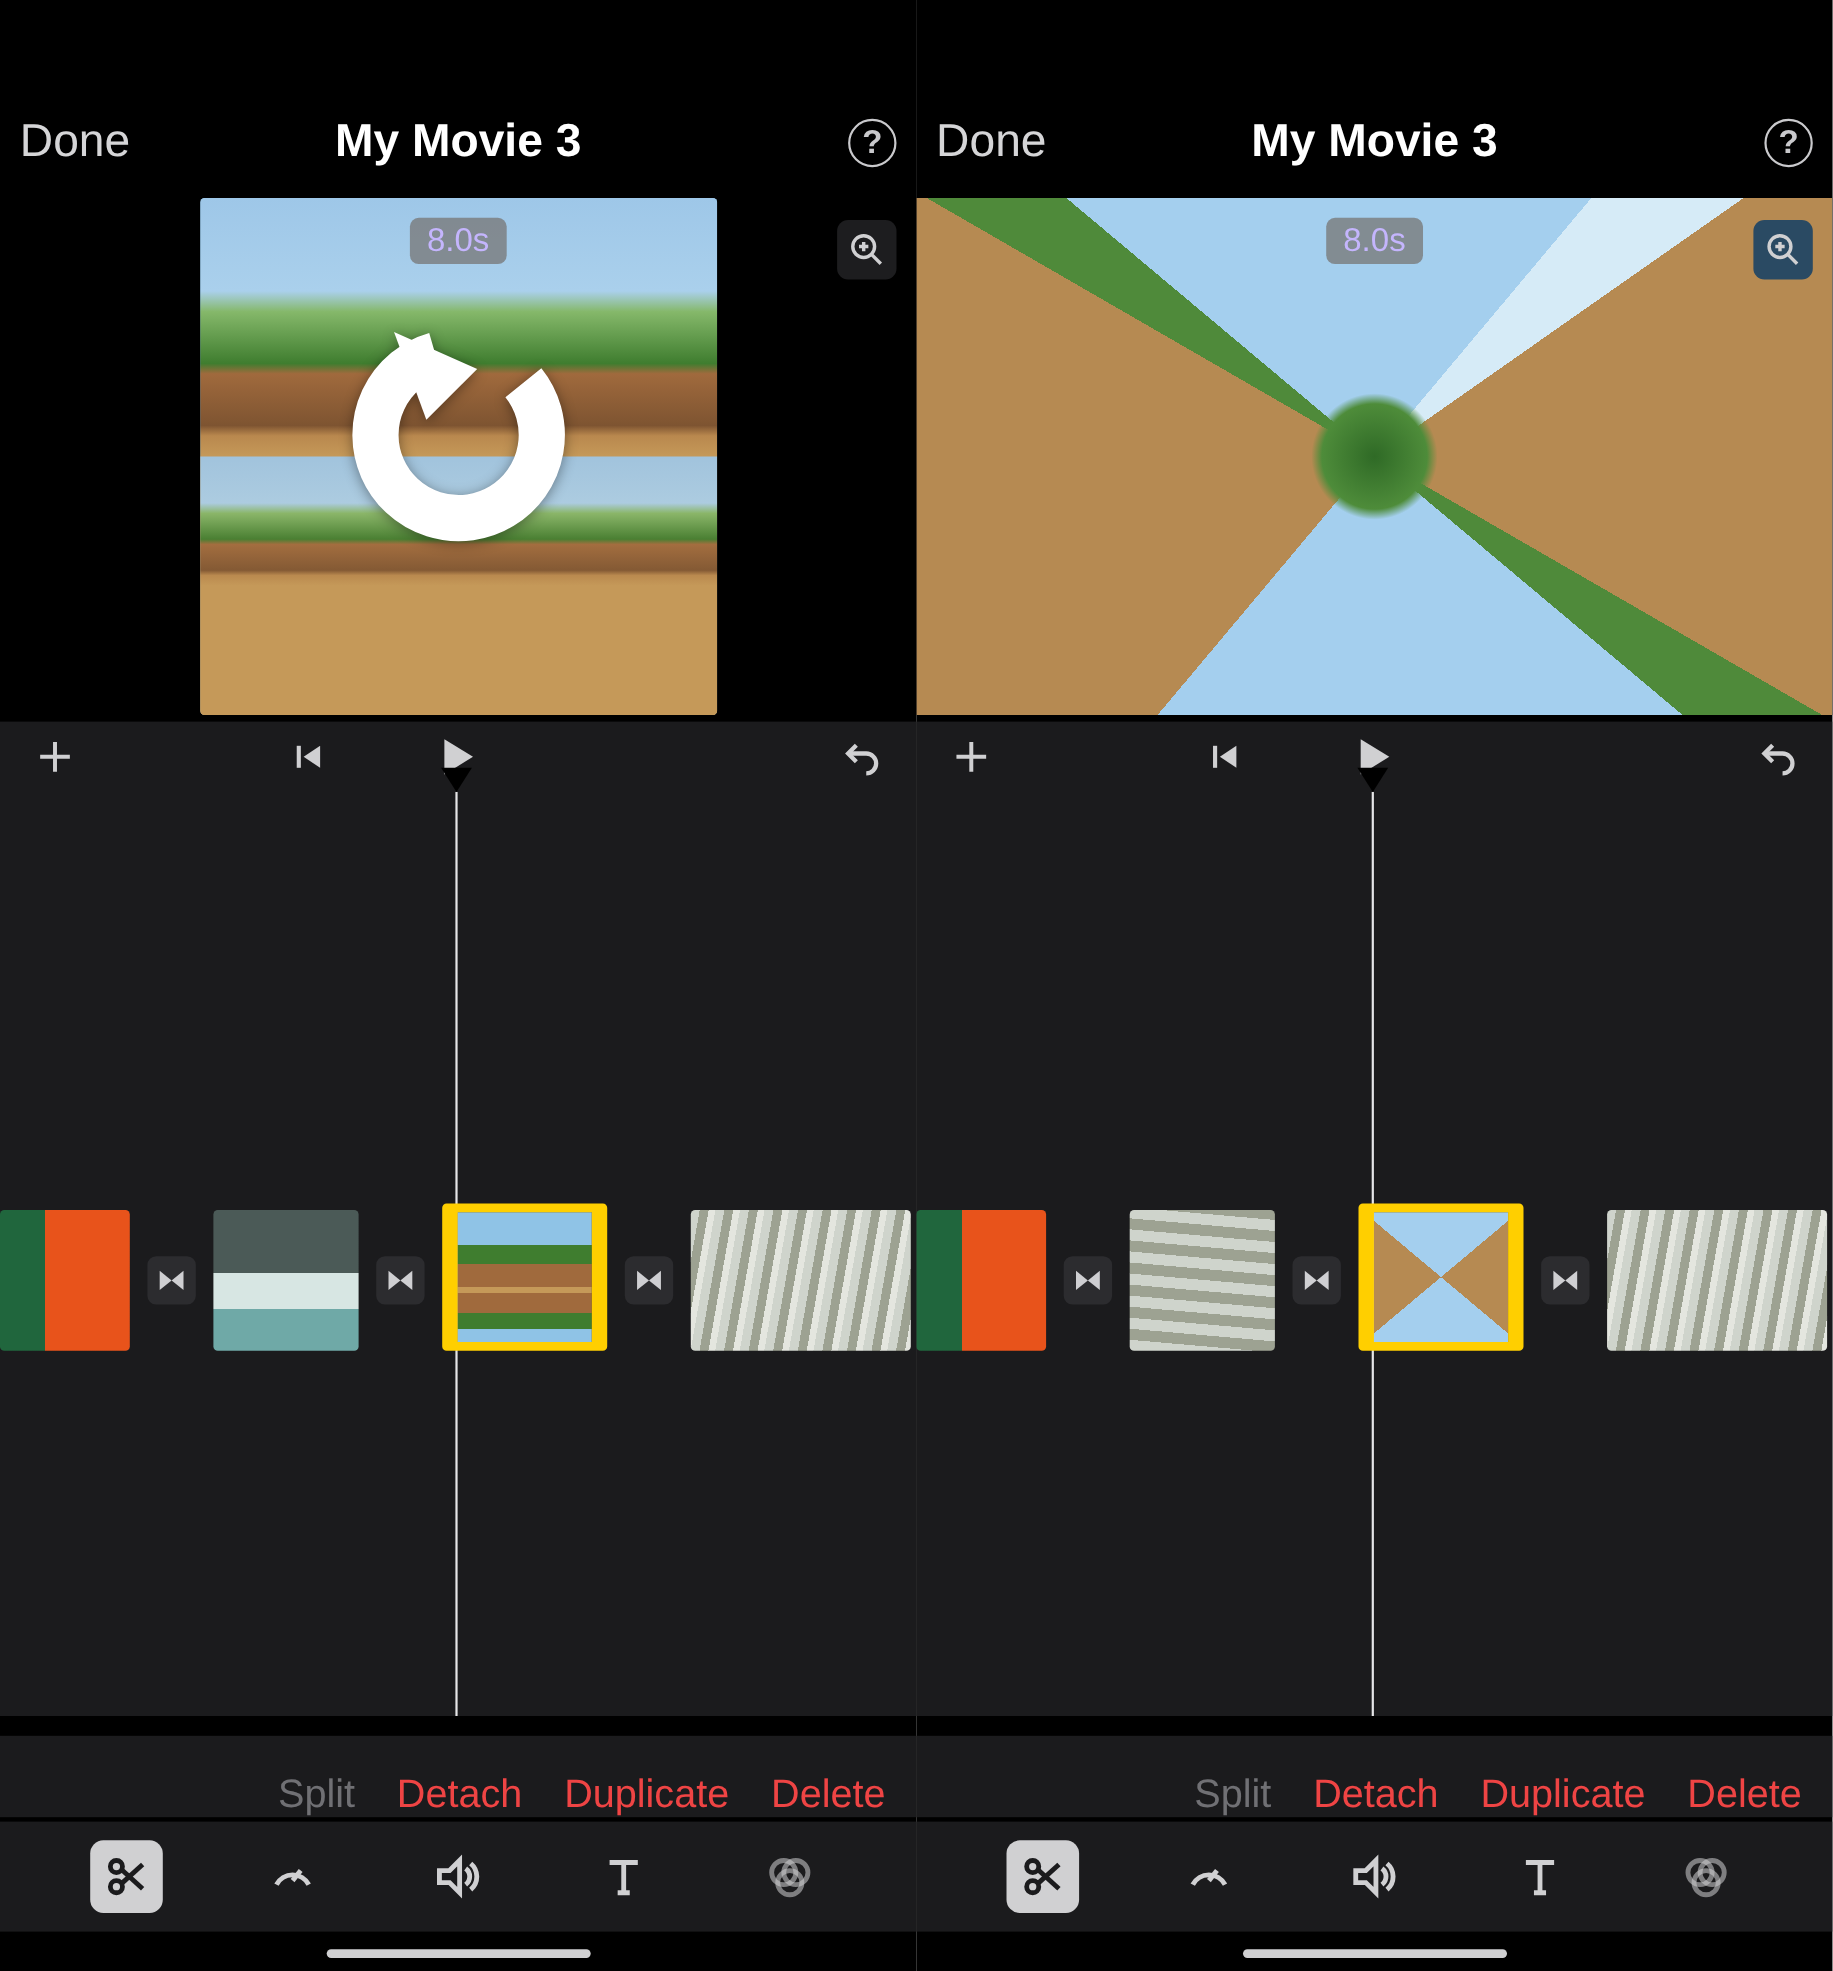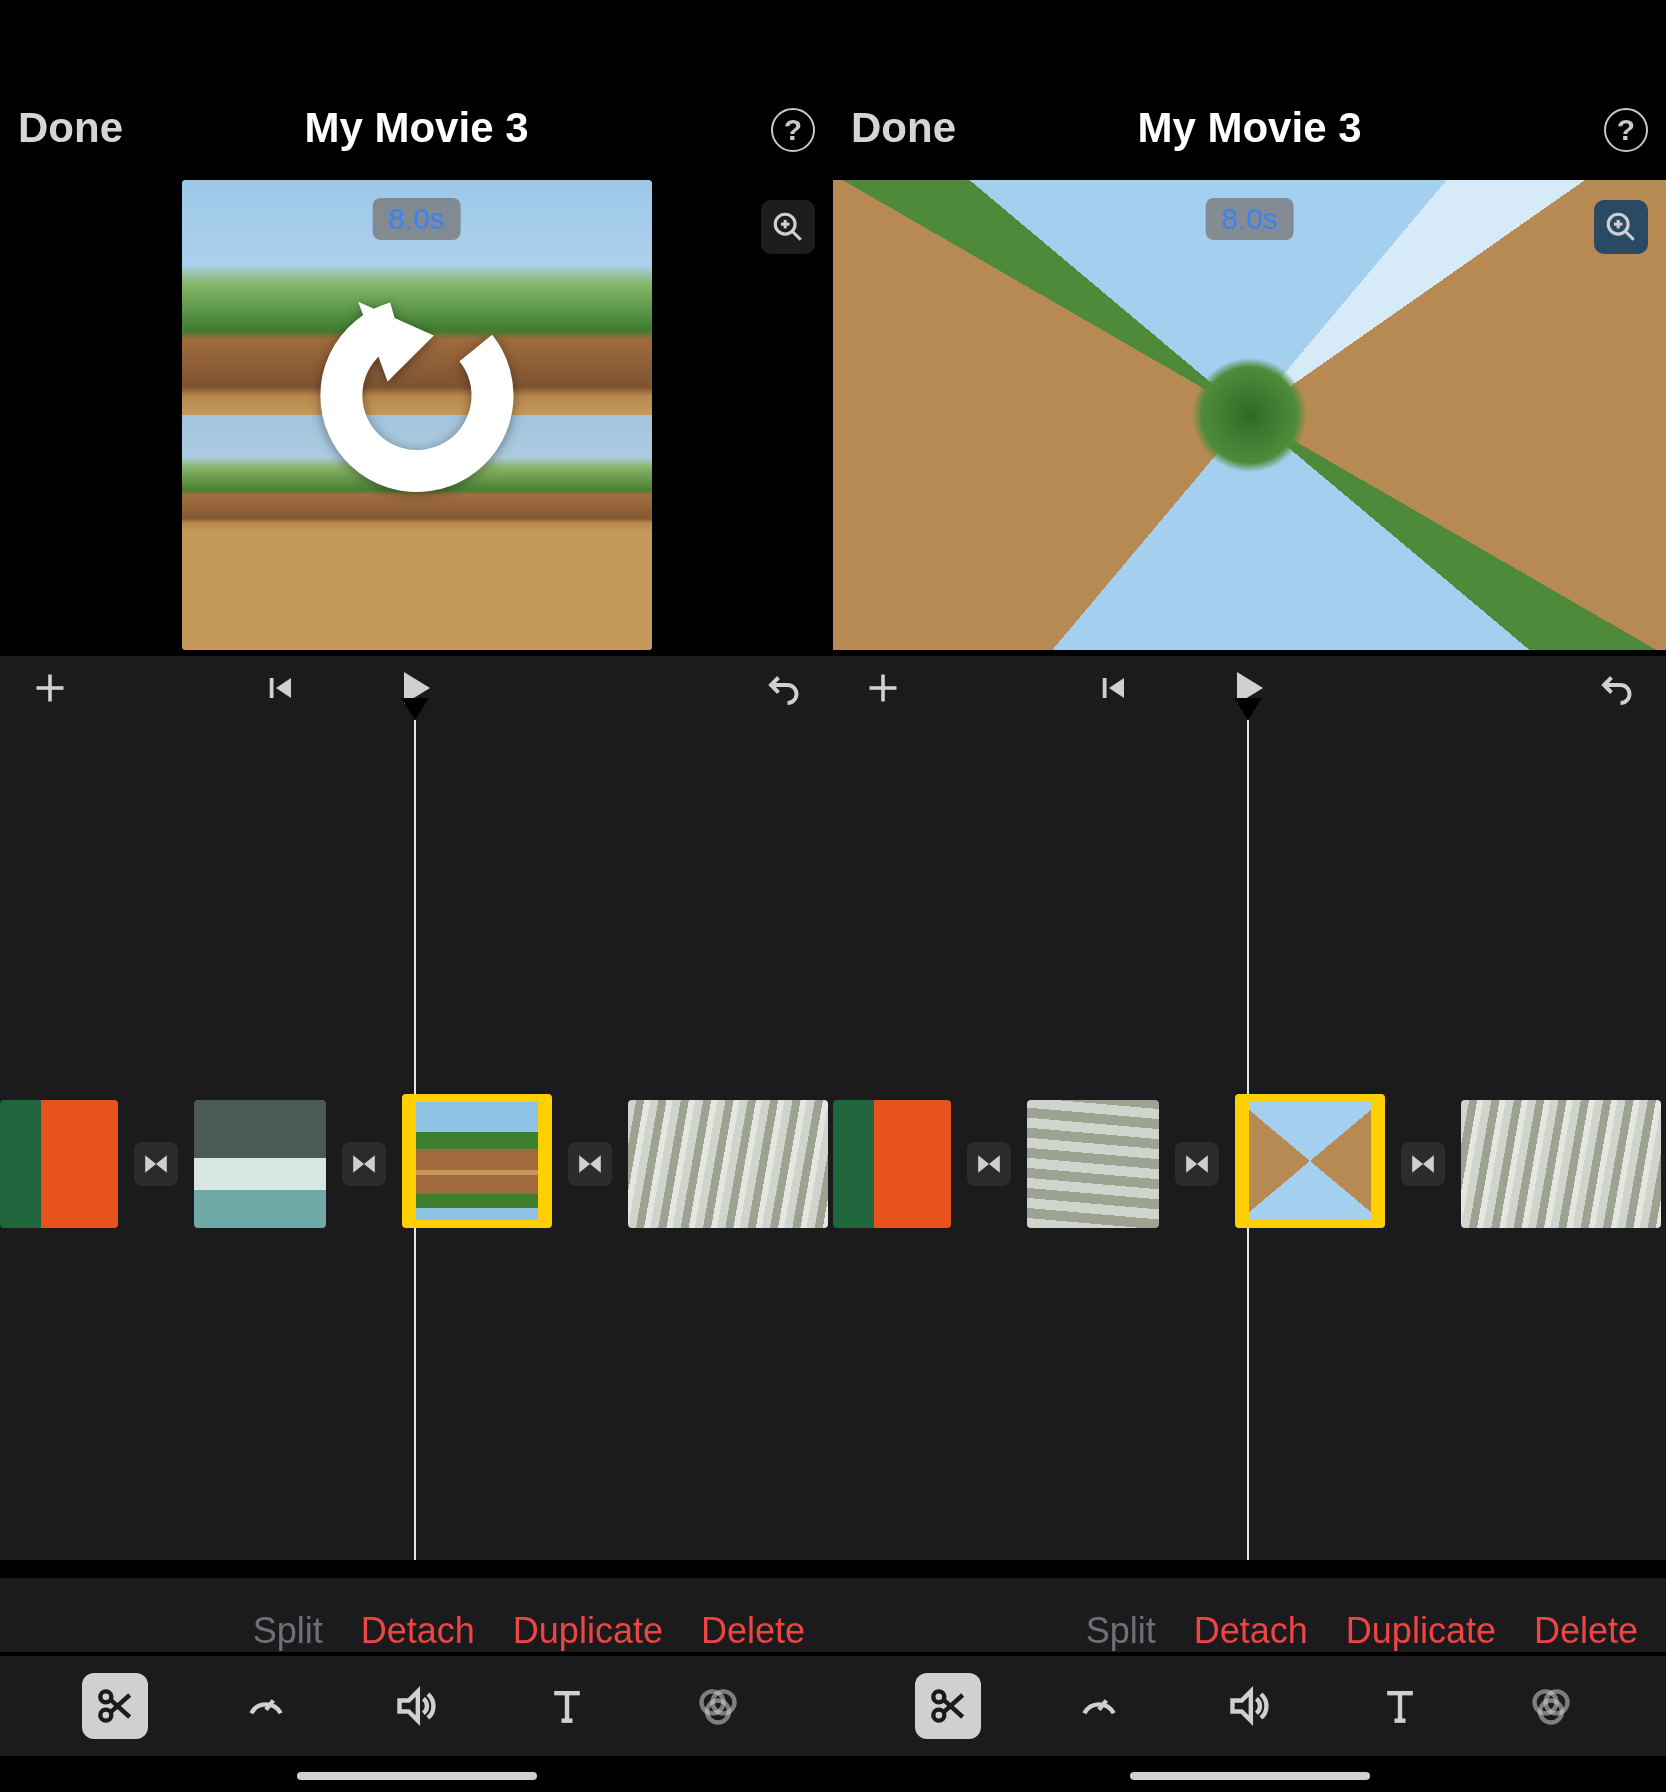--- a/index.html
+++ b/index.html
@@ -1,21 +1,21 @@
 <!DOCTYPE html>
 <html><head>
 <meta charset="utf-8">
 <style>
   * { margin: 0; padding: 0; box-sizing: border-box; }
   html, body { width: 1666px; height: 1792px; background: #fff; font-family: -apple-system, Helvetica, Arial, sans-serif; }
   .wrap { display: flex; width: 1666px; height: 1792px; }
   .phone { position: relative; width: 833px; height: 1792px; background: #000; overflow: hidden; }
   
   .header { position: absolute; top: 0; left: 0; right: 0; height: 180px; display: flex; align-items: flex-end; justify-content: space-between; padding: 0 18px 28px 18px; background: #000; }
-  .done { color: #d5d5d7; font-size: 42px; font-weight: 700; }
+  .done { color: #d5d5d7; font-size: 42px; font-weight: 400; }
   .title { color: #fff; font-size: 42px; font-weight: 600; position: absolute; left: 50%; transform: translateX(-50%); bottom: 28px; }
   .help-btn { width: 44px; height: 44px; border: 2.5px solid #c9c9cc; border-radius: 50%; display:flex;align-items:center;justify-content:center; color:#c9c9cc; font-size:30px; font-weight:600;}
   
   .preview { position: absolute; top: 180px; left: 0; right: 0; height: 470px; display:flex; align-items:center; justify-content:center; background:#000;}
   .preview.full { }
   .preview-inner-narrow { width: 470px; height: 470px; border-radius: 4px; overflow:hidden; position:relative; }
   .preview-inner-full { width: 100%; height: 470px; position:relative; overflow:hidden;}
   
   .scene-canyon {
     width:100%; height:100%;
@@ -41,21 +41,21 @@
   }
   .scene-rotated {
     width:100%; height:100%;
     background:
       radial-gradient(circle at 50% 50%, #2f6a26 0%, #4e8c3a 10%, rgba(0,0,0,0) 12%),
       conic-gradient(from 0deg at 50% 50%,
         #a4cfee 0deg 40deg, #d6ebf7 40deg 55deg, #b68a52 55deg 120deg,
         #4f8a3a 120deg 130deg, #a4cfee 130deg 220deg, #b68a52 220deg 300deg,
         #4f8a3a 300deg 310deg, #a4cfee 310deg 360deg);
   }
-  .duration-pill { position:absolute; top:18px; left:50%; transform:translateX(-50%); background: rgba(120,120,120,.78); color:#3b82f6; font-size:30px; padding:4px 16px; border-radius:8px; z-index:5;}
+  .duration-pill { position:absolute; top:18px; left:50%; transform:translateX(-50%); background: rgba(120,120,120,.78); color:#c4b5fd; font-size:30px; padding:4px 16px; border-radius:8px; z-index:5;}
   .rotate-overlay { position:absolute; top:80px; left:50%; transform:translateX(-50%); width:260px; height:260px; display:flex;align-items:center;justify-content:center; z-index:4;}
   .rotate-overlay svg { width:210px; height:210px; filter: drop-shadow(0 2px 6px rgba(0,0,0,.4)); }
   .zoom-btn { position:absolute; right:18px; top:200px; width:54px; height:54px; background:#1d1d1f; border-radius:10px; display:flex;align-items:center;justify-content:center; z-index:6;}
   .zoom-btn.lit { background:#2a4a63; }
   .zoom-btn svg { width:34px; height:34px; stroke:#d0d0d2; fill:none; stroke-width:2.2;}
   
   .transport { position:absolute; top:656px; left:0; right:0; height:64px; display:flex; align-items:center; background:#1b1b1d;}
   .tp-icon { display:flex;align-items:center;justify-content:center; width:60px; height:46px; color:#d0d0d2;}
   .plus { position:absolute; left:20px; }
   .prev { position:absolute; left:50%; transform:translateX(-166px);}

